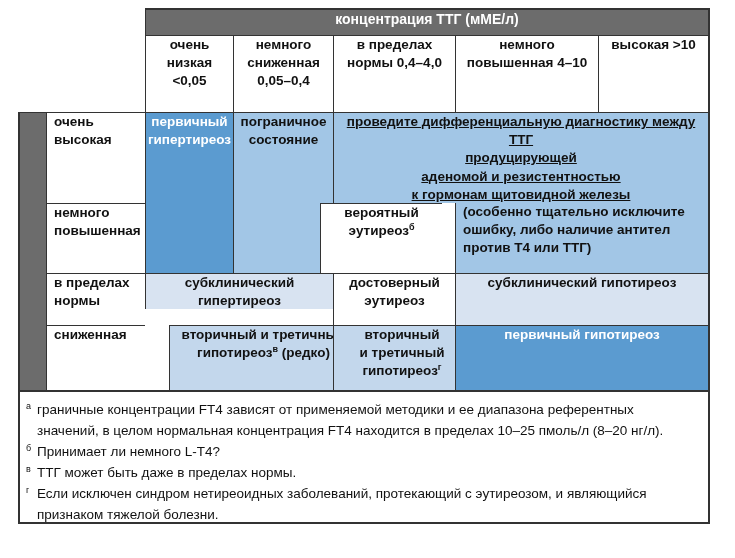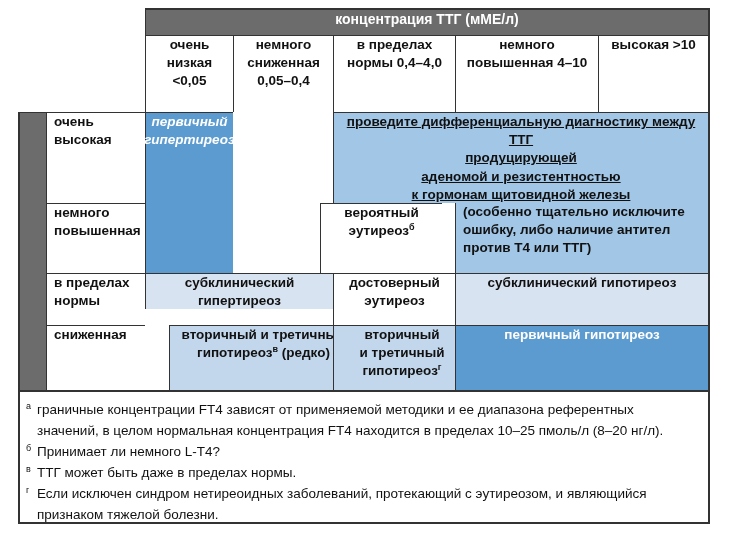--- a/index.html
+++ b/index.html
@@ -81,23 +81,27 @@
 повышенная</div>
   </div>
   <div class="cell whitebg rowhead" style="left:46px;top:273px;width:99px;height:52px;">
     <div class="txt">в пределах
 нормы</div>
   </div>
   <div class="cell whitebg rowhead" style="left:46px;top:325px;width:99px;height:65px;">
     <div class="txt">сниженная</div>
   </div>
 
-  <div class="cell dark" style="left:145px;top:112px;width:88px;height:189px;font-style:italic;">
+  <div class="cell dark" style="left:145px;top:112px;width:88px;height:189px;">
     <div class="txt"><span>первичный
 гипертиреоз</span></div>
+  </div>
+  <div class="cell med" style="left:233px;top:112px;width:100px;height:161px;">
+    <div class="txt"><span>пограничное
+состояние</span></div>
   </div>
   <div class="cell med br" style="left:333px;top:112px;width:377px;height:91px;text-decoration:underline;">
     <div class="txt"><span>проведите дифференциальную диагностику между ТТГ
 продуцирующей
 аденомой и резистентностью
 к гормонам щитовидной железы</span></div>
   </div>
   <div class="cell whitebg" style="left:320px;top:203px;width:122px;height:70px;">
     <div class="txt"><span>вероятный
 эутиреоз</span><sup>б</sup></div>

